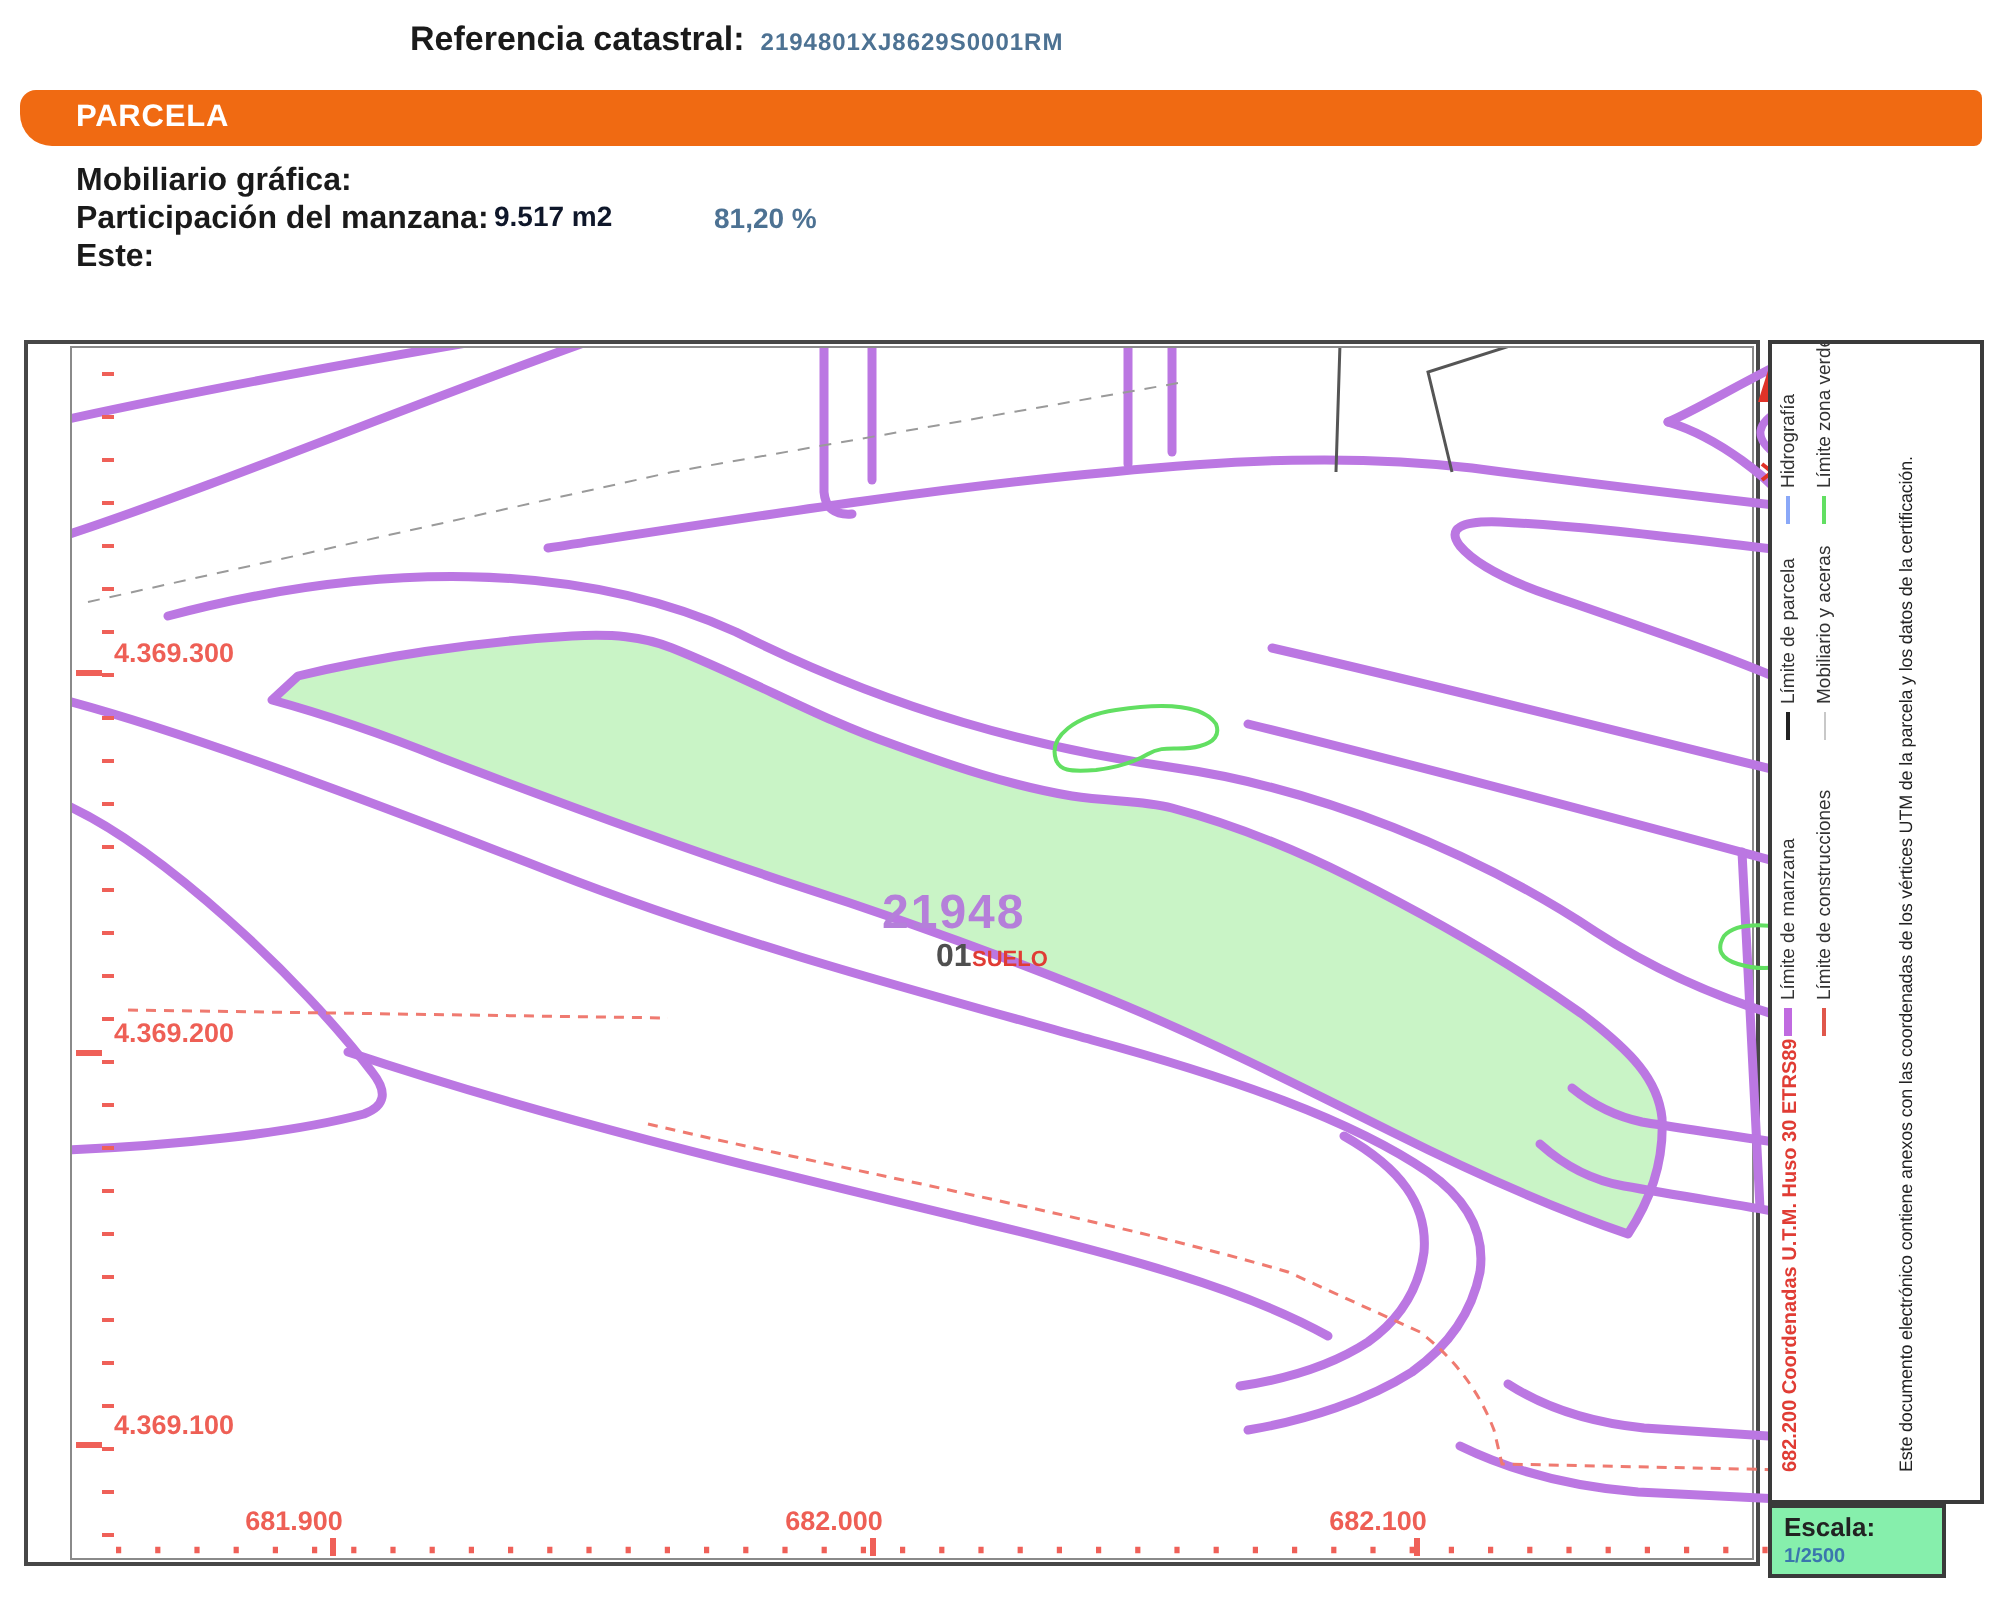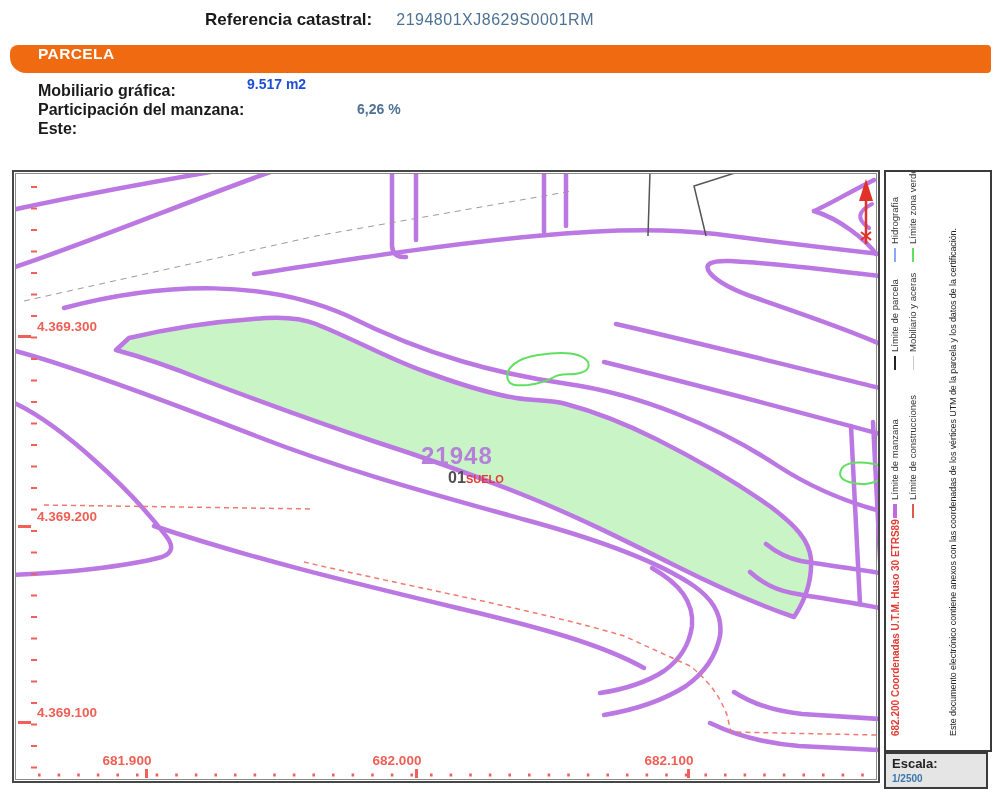--- a/index.html
+++ b/index.html
@@ -1,74 +1,74 @@
 <!DOCTYPE html>
 <html><head>
 <meta charset="utf-8">
 <style>
   * { box-sizing: border-box; margin: 0; padding: 0; }
   html,body { width:1000px; height:800px; background:#fff; font-family:"Liberation Sans", sans-serif; overflow:hidden; }
   #page { position:relative; width:1000px; height:800px; background:#fff; }
 
   
-  .ref-line { position:absolute; top:10px; left:205px; display:flex; gap:24px; align-items:baseline; }
+  .ref-line { position:absolute; top:10px; left:205px; display:flex; gap:8px; align-items:baseline; }
   .ref-label { font-size:17px; font-weight:bold; color:#1a1a1a; }
-  .ref-value { font-size:16px; font-weight:normal; letter-spacing:.5px; }
+  .ref-value { font-size:12px; font-weight:bold; letter-spacing:.5px; }
 
   .section-bar { position:absolute; top:45px; left:10px; width:981px; height:28px;
-                 border-radius:8px 4px 4px 16px; display:flex; align-items:flex-start; padding-left:28px; }
+                 border-radius:8px 4px 4px 16px; display:flex; align-items:center; padding-left:28px; }
   .section-bar span { color:#fff; font-weight:bold; font-size:15.5px; letter-spacing:.4px; }
 
   .field { position:absolute; left:38px; font-size:16px; font-weight:bold; color:#1a1a1a; white-space:nowrap; }
   .fval  { position:absolute; font-size:14px; font-weight:bold; white-space:nowrap; }
 
   
   .map-frame { position:absolute; left:12px; top:170px; width:868px; height:613px;
                border:2px solid #474747; background:#fff; }
-  .map-inner { position:absolute; inset:1px; border:1px solid #8a8a8a; }
+  .map-inner { position:absolute; inset:1px; border:1px solid #8a8a8a;margin-left:20px; }
   .map-inner svg { display:block; }
 
   
   .legend-box { position:absolute; left:884px; top:170px; width:108px; height:582px;
                 border:2px solid #3a3a3a; background:#fff; overflow:hidden; }
   .rot-strip  { position:absolute; left:0; top:0; width:578px; height:104px;
                 transform:rotate(-90deg) translateX(-578px); transform-origin:0 0; }
   .coords-note { position:absolute; left:14px; top:4px; font-size:10px; font-weight:bold; white-space:nowrap; }
   .lg-item { position:absolute; font-size:9.5px; color:#333; white-space:nowrap; }
   .lg-item .sw { display:inline-block; width:14px; vertical-align:middle; margin-right:4px; }
   .sw-thick { border-top:4px solid #c06ae0; }
   .sw-med   { border-top:2px solid #222; }
   .sw-thin  { border-top:1px solid #c8c8c8; }
   .disclaimer { position:absolute; left:14px; top:62px; font-size:9px; color:#222; white-space:nowrap; letter-spacing:-.1px; }
 
-  .scale-box { position:absolute; left:884px; top:752px; width:104px; height:37px;
-               border:2px solid #3a3a3a; background:#e5e5e5; padding:2px 6px; }
+  .scale-box { position:absolute; left:884px; top:752px; width:89px; height:37px;
+               border:2px solid #3a3a3a; background:#86efac; padding:2px 6px; }
   .scale-label { font-size:13px; font-weight:bold; color:#222; line-height:15px; }
   .scale-value { font-size:10px; font-weight:bold; line-height:16px; }
 
   text { font-family:"Liberation Sans", sans-serif; }
 </style>
 </head>
 <body>
 
 <div id="page">
 
   <div class="ref-line">
     <span class="ref-label">Referencia catastral:</span>
     <span class="ref-value" style="color: rgb(77, 114, 147);">2194801XJ8629S0001RM</span>
   </div>
 
   <div class="section-bar" style="background: rgb(240, 106, 18);">
     <span>PARCELA</span>
   </div>
 
   <div class="field" style="top:82px">Mobiliario gráfica:</div>
-  <div class="fval" style="top: 76px; left: 247px; color: #1d4ed8;">9.517 m2</div>
+  <div class="fval" style="top: 100px; left: 247px; color: #0f172a;">9.517 m2</div>
   <div class="field" style="top:101px">Participación del manzana:</div>
-  <div class="fval" style="top: 101px; left: 357px; color: rgb(77, 114, 147);">6,26 %</div>
+  <div class="fval" style="top: 101px; left: 357px; color: rgb(77, 114, 147);">81,20 %</div>
   <div class="field" style="top:120px">Este:</div>
 
   <div class="map-frame">
     <div class="map-inner">
       <svg width="862" height="607" viewBox="0 0 862 607">
 
         <path d="M 100 176 L 113 164 C 150 155 200 147 250 144 C 270 143 285 144 300 150 C 340 166 375 186 410 198 C 440 209 470 219 500 224 C 520 227 535 226 550 230 C 580 238 610 250 640 265 C 680 285 720 308 755 333 C 780 352 793 366 795 385 C 796 405 790 425 778 443 C 740 430 700 412 660 392 C 610 367 560 342 510 322 C 460 302 410 284 360 268 C 300 248 240 226 185 205 C 155 193 122 182 100 176 Z" fill="#c9f4c6" stroke="#bb77e2" stroke-width="4.5" stroke-linejoin="round"></path>
 
         <g fill="none" stroke="#bb77e2" stroke-width="4.5" stroke-linecap="round" stroke-linejoin="round">
           <path d="M -4 36 C 60 22 130 9 206 -4"></path>

